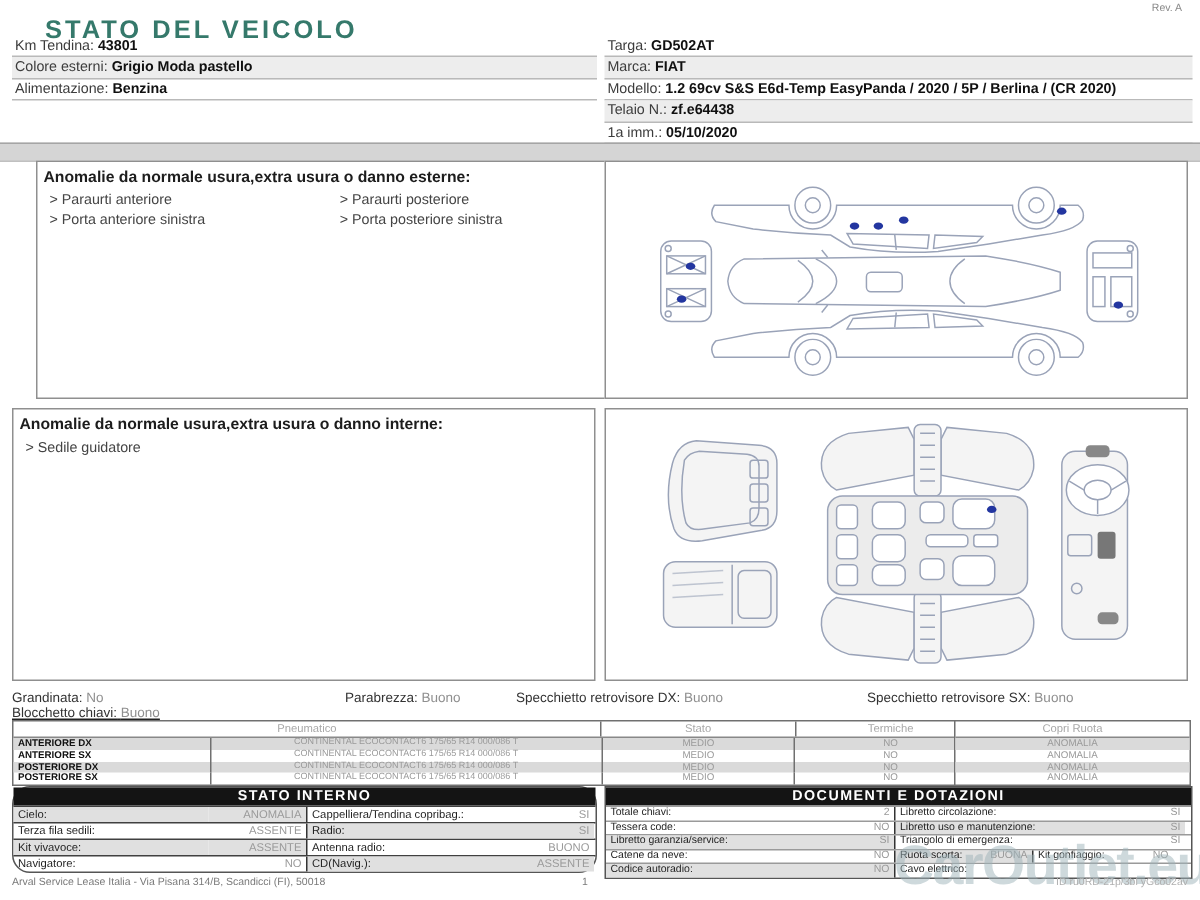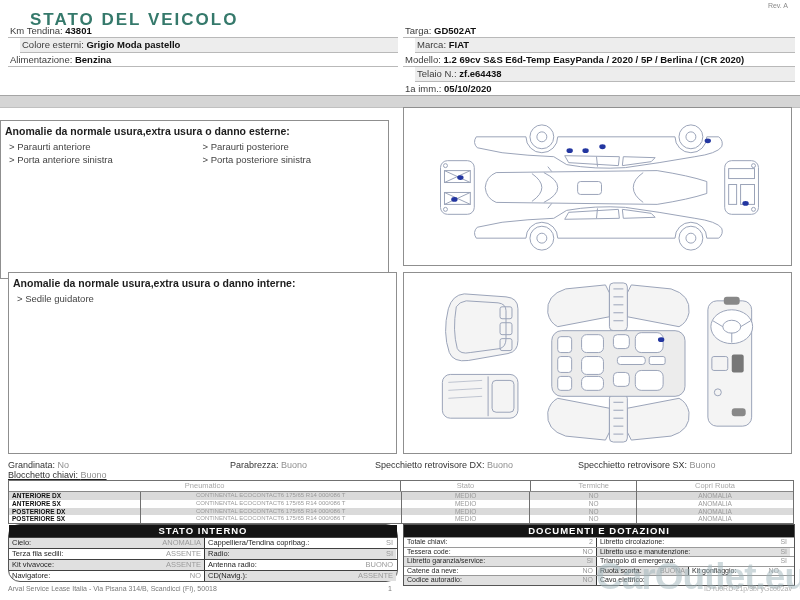--- a/index.html
+++ b/index.html
@@ -5,25 +5,25 @@
   html,body{margin:0;padding:0;background:#e9e9e9;}
   .page{position:relative;width:800px;height:600px;background:#fff;overflow:hidden;
         font-family:"Liberation Sans",sans-serif;color:#222;}
   .title{position:absolute;left:30px;top:10px;font-size:17px;font-weight:bold;
          letter-spacing:2px;color:#35796B;}
   .rev{position:absolute;right:12px;top:2px;font-size:7px;color:#8a8a8a;}
   .info-left{position:absolute;left:8px;top:24px;width:390px;}
   .info-right{position:absolute;left:403px;top:24px;width:392px;}
   .irow{border-bottom:1px solid #b9b9b9;font-size:9.5px;padding:1px 2px;line-height:1.2;color:#3c3c3c;}
   .irow .val{font-weight:bold;color:#101010;}
-  .irow.sh{background:#ededed;margin-left:12px;}
+  .irow.sh{background:#ededed;}
   .band{position:absolute;left:0;top:95px;width:800px;height:11px;background:#d5d5d5;
         border-top:1px solid #a5a5a5;border-bottom:1px solid #c0c0c0;}
   .box{position:absolute;border:1px solid #8f8f8f;background:#fff;box-sizing:border-box;}
-  #box-ext{left:0;top:107px;width:389px;height:159px;margin-top:13px;}
+  #box-ext{left:24px;top:107px;width:389px;height:159px;}
   #box-ext-diag{left:403px;top:107px;width:389px;height:159px;}
   #box-int{left:8px;top:272px;width:389px;height:182px;}
   #box-int-diag{left:403px;top:272px;width:389px;height:182px;}
   .box-title{font-size:10.5px;font-weight:bold;color:#1d1d1d;padding:4px 4px 3px 4px;}
   .anom-cols{display:flex;font-size:9.5px;color:#444;}
   .anom-col{width:50%;padding:1px 0 0 8px;box-sizing:border-box;}
   .anom-col div{margin-bottom:2px;}
   svg{display:block;}
   .stat1{position:absolute;top:460px;font-size:9px;}
   .stat2{position:absolute;top:470px;font-size:9px;}
@@ -219,21 +219,21 @@
         </g>
       </g>
       <g id="int-markers">
           <ellipse cx="258" cy="67" rx="3.2" ry="2.4" fill="#2336A0"></ellipse>
         </g>
     </svg>
   </div>
 
   <div class="stat1" style="left:8px;"><span class="slabel">Grandinata:</span> <span class="sval">No</span></div>
   <div class="stat1" style="left:230px;"><span class="slabel">Parabrezza:</span> <span class="sval">Buono</span></div>
-  <div class="stat1" style="left:375px;"><span class="slabel">Specchietto retrovisore DX:</span> <span class="sval">Buono</span></div>
+  <div class="stat1" style="left:344px;"><span class="slabel">Specchietto retrovisore DX:</span> <span class="sval">Buono</span></div>
   <div class="stat1" style="left:578px;"><span class="slabel">Specchietto retrovisore SX:</span> <span class="sval">Buono</span></div>
   <div class="stat2" style="left:8px;text-decoration:underline;"><span class="slabel">Blocchetto chiavi:</span> <span class="sval">Buono</span></div>
 
   <div class="ttable" id="tyre-main">
     <div class="thead">
       <div class="h-pneu">Pneumatico</div>
       <div class="h-stato">Stato</div>
       <div class="h-term">Termiche</div>
     </div>
     <div class="trow rsh">

